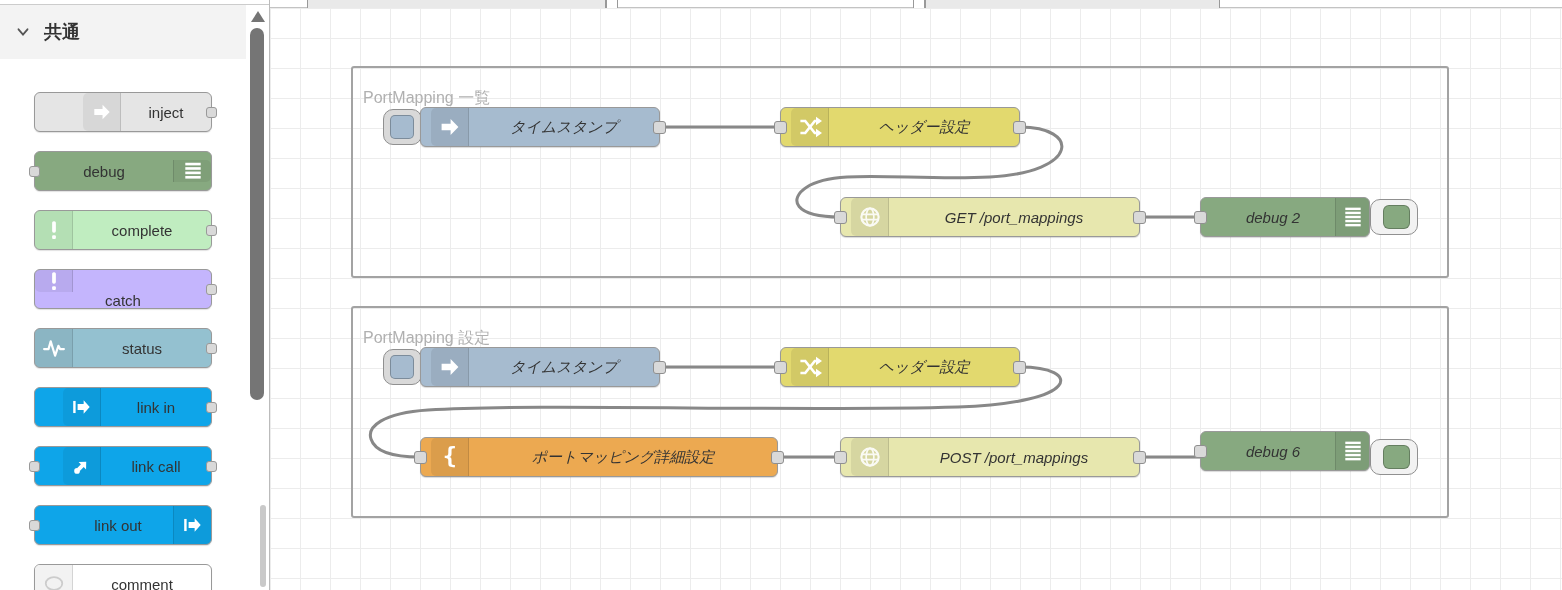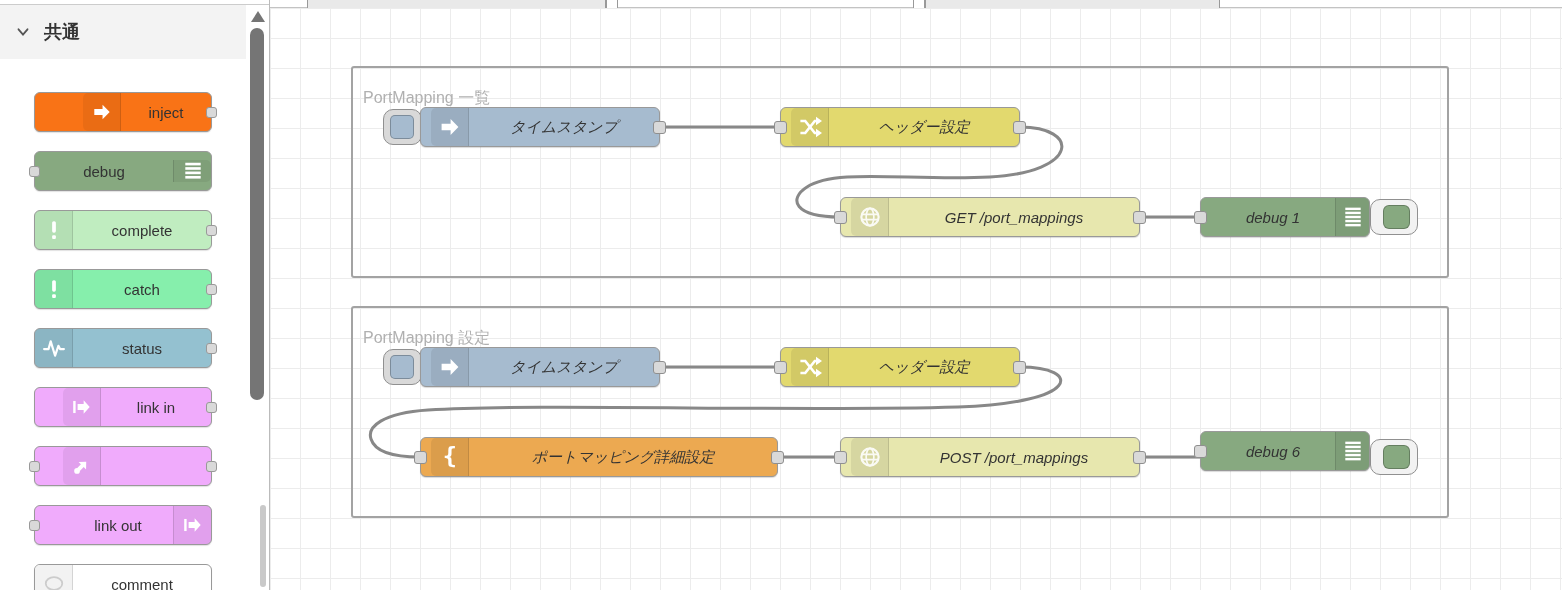--- a/index.html
+++ b/index.html
@@ -23,26 +23,26 @@
   .picon { width:38px; display:flex; align-items:center; justify-content:center;
     background:rgba(0,0,0,0.06); }
   .picon.l { border-right:1px solid rgba(0,0,0,0.12); border-radius:5px 0 0 5px; }
   .picon.r { border-left:1px solid rgba(0,0,0,0.12); border-radius:0 5px 5px 0; }
   .plabel { flex:1; display:flex; align-items:center; justify-content:center;
     font-size:15px; color:#333; }
   .pport { position:absolute; width:11px; height:11px; background:#d9d9d9;
     border:1px solid #999; border-radius:3px; top:50%; margin-top:-5.5px; }
   .pport.out { right:-6px; } .pport.in { left:-6px; }
 
-  .p-inject   { background:#f97316;padding-left:48px; }
+  .p-inject   { background:#e5e5e5;padding-left:48px; }
   .p-debug    { background:#87a980;align-items:center; }
   .p-complete { background:#c0edc0; }
-  .p-catch    { background:#86efac; }
+  .p-catch    { background:#c4b5fd;flex-direction:column; }
   .p-status   { background:#94c1d0; }
-  .p-link     { background:#f0abfc;padding-left:28px; }
+  .p-link     { background:#0ea5e9;padding-left:28px; }
   .p-comment  { background:#ffffff; }
   .p-comment .picon { background:#f2f2f2; }
 
   .pscrollbar { position:absolute; right:4px; top:6px; width:16px; height:584px; }
   .pscroll-arrow { position:absolute; left:2px; top:5px; width:0; height:0;
     border-left:7px solid transparent; border-right:7px solid transparent;
     border-bottom:11px solid #757575; }
   .pscroll-thumb { position:absolute; left:1px; top:22px; width:14px; height:372px;
     background:#757575; border-radius:7px; }
   .pscroll2 { position:absolute; right:3px; top:505px; width:6px; height:82px;
@@ -179,20 +179,21 @@
 
     <div class="pnode p-link" style="top:446px">
       <div class="picon l">
         <svg width="22" height="22" viewBox="0 0 20 20">
           <g transform="rotate(-45 11 9)">
               <path d="M5 7.2h5V4.2L15 9l-5 4.8v-3H5z" fill="#fff"></path>
             </g>
           <circle cx="5.5" cy="14.5" r="2.6" fill="#fff"></circle>
         </svg>
       </div>
+      <span class="plabel">link call</span>
       <span class="pport in"></span>
       <span class="pport out"></span>
     </div>
 
     <div class="pnode p-link" style="top:505px">
       <span class="plabel">link out</span>
       <div class="picon r">
         <svg width="22" height="22" viewBox="0 0 20 20">
             <rect x="2" y="4.5" width="2.2" height="11" fill="#fff"></rect>
             <path d="M6 7.2h5.5V3.8L17 10l-5.5 6.2v-3.4H6z" fill="#fff"></path>
@@ -281,21 +282,21 @@
       </div>
       <span class="nlabel">GET /port_mappings</span>
       <span class="port in"></span>
       <span class="port out"></span>
     </div>
 
     <div class="debug-toggle" style="left:1100px;top:199px">
         <div class="inner"></div>
       </div>
     <div class="node n-debug" style="left:930px;top:197px;width:170px">
-      <span class="nlabel">debug 1</span>
+      <span class="nlabel">debug 2</span>
       <div class="nicon r" style="width:34px">
         <svg width="22" height="24" viewBox="0 0 20 20">
           <rect x="3" y="1.5" width="14" height="2.2" fill="#fff"></rect>
             <rect x="3" y="5.2" width="14" height="2.2" fill="#fff"></rect>
           <rect x="3" y="8.9" width="14" height="2.2" fill="#fff"></rect>
             <rect x="3" y="12.6" width="14" height="2.2" fill="#fff"></rect>
           <rect x="3" y="16.3" width="14" height="2.2" fill="#fff"></rect>
         </svg>
       </div>
       <span class="port in"></span>

